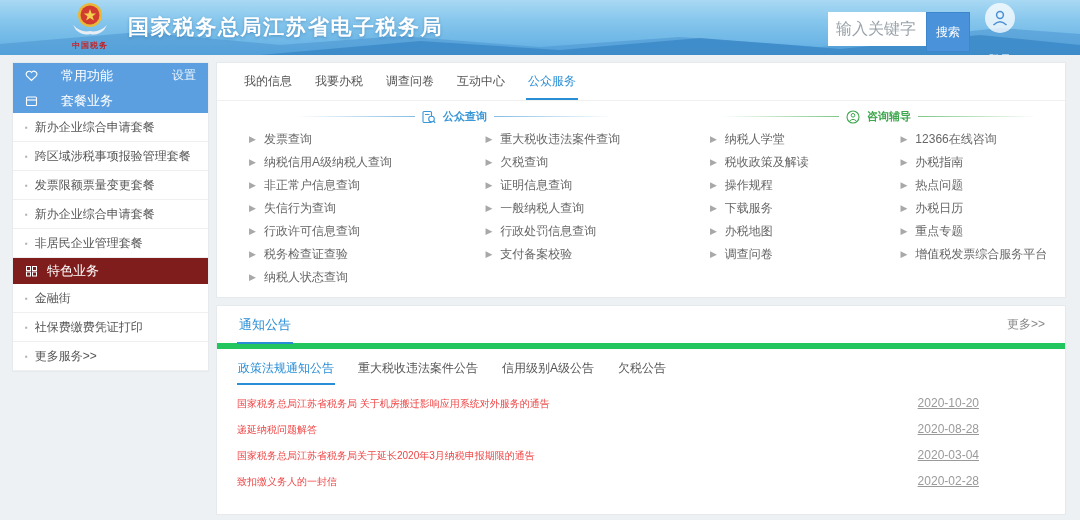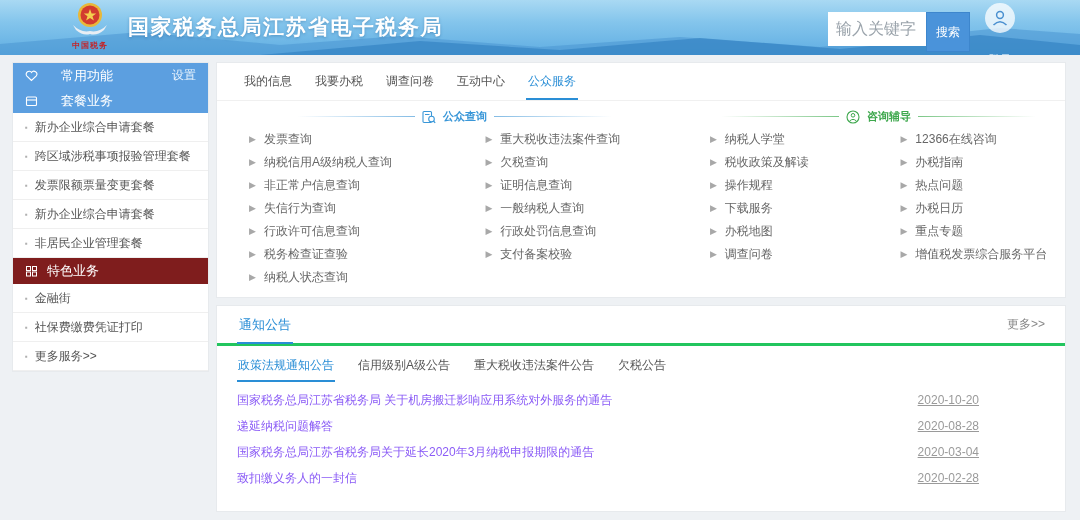--- a/index.html
+++ b/index.html
@@ -62,30 +62,30 @@
   .green .line.l { background:linear-gradient(90deg,rgba(80,180,95,0),rgba(80,180,95,.75)); }
   .green .line.r { background:linear-gradient(90deg,rgba(80,180,95,.75),rgba(80,180,95,0)); }
   .cols { display:flex; }
   .col { flex:1; }
   .col.p32 { padding-left:32px; } .col.p30 { padding-left:30px; }
   .col.p18 { padding-left:18px; } .col.p26 { padding-left:26px; }
   .lnk { display:flex; align-items:center; padding:5px 0; font-size:12px; color:#666; line-height:13px; cursor:pointer; }
   .lnk .arr { color:#a8a8a8; font-size:9px; margin-right:8px; }
 
   
-  .notice-head { display:flex; align-items:stretch; padding:0 20px; border-bottom:3px solid #22c55e; }
+  .notice-head { display:flex; align-items:stretch; padding:0 20px; border-bottom:6px solid #22c55e; }
   .notice-title { font-size:13px; color:#2a8ed6; padding:10px 2px 8px; border-bottom:2px solid #2a8ed6;
     margin-bottom:-1px; cursor:pointer; }
   .notice-more { margin-left:auto; align-self:center; font-size:12px; color:#888; cursor:pointer; }
   .subtabs { display:flex; gap:22px; padding:8px 20px 0; }
   .subtab { font-size:12px; color:#555; padding:3px 1px 6px; border-bottom:2px solid transparent; cursor:pointer; }
   .subtab.active { color:#2a8ed6; border-bottom-color:#2a8ed6; }
   .notice-list { padding:5px 20px 8px; }
   .n-row { display:flex; align-items:center; padding:6px 0; cursor:pointer; }
-  .n-title { flex:1; font-size:12px; color:#8b5cf6; line-height:13px; white-space:nowrap; overflow:hidden; }
+  .n-title { flex:1; font-size:10px; color:#ef4444; line-height:13px; white-space:nowrap; overflow:hidden; }
   .n-date { flex:none; font-size:12px; color:#9a9a9a; margin-left:13px; margin-right:66px;text-decoration:underline; }
 </style>
 </head>
 <body>
 
 <div class="banner">
   <svg class="mountains" viewBox="0 0 1080 55" preserveAspectRatio="none">
     <polygon points="0,55 0,44 140,32 280,45 400,36 540,47 680,37 820,47 1000,28 1080,34 1080,55" fill="#4b95d2" opacity="0.55"></polygon>
     <polygon points="260,55 420,41 560,50 700,38 840,49 980,35 1080,45 1080,55" fill="#2f7ec0" opacity="0.6"></polygon>
   </svg>
@@ -331,22 +331,22 @@
       </div>
     </div>
 
     <div class="card">
       <div class="notice-head">
         <div class="notice-title">通知公告</div>
         <div class="notice-more">更多&gt;&gt;</div>
       </div>
       <div class="subtabs">
         <div class="subtab active">政策法规通知公告</div>
+        <div class="subtab">重大税收违法案件公告</div>
         <div class="subtab">信用级别A级公告</div>
-        <div class="subtab">重大税收违法案件公告</div>
         <div class="subtab">欠税公告</div>
       </div>
       <div class="notice-list">
         <div class="n-row">
           <span class="n-title">国家税务总局江苏省税务局 关于机房搬迁影响应用系统对外服务的通告</span>
           <span class="n-date">2020-10-20</span>
         </div>
         <div class="n-row">
           <span class="n-title">递延纳税问题解答</span>
           <span class="n-date">2020-08-28</span>

